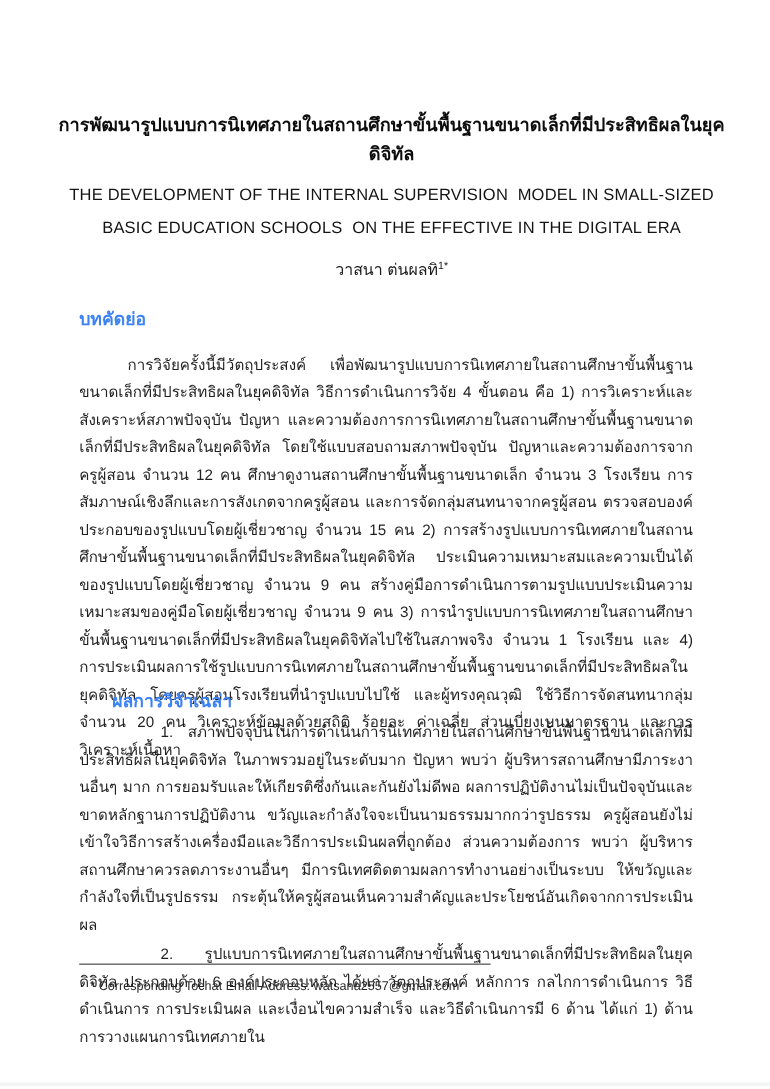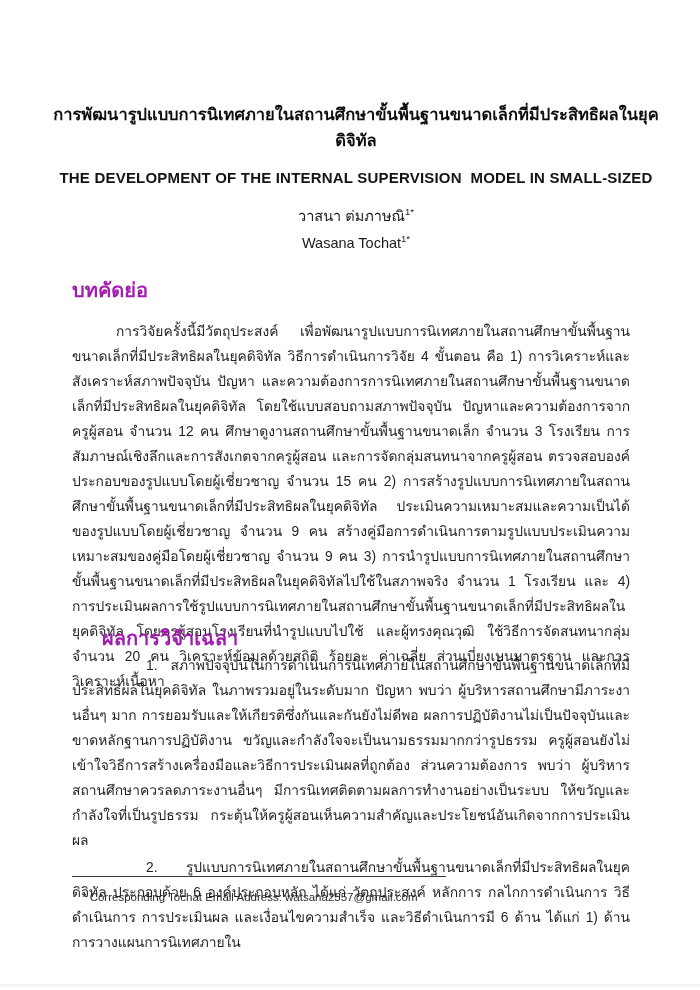--- a/index.html
+++ b/index.html
@@ -24,21 +24,21 @@
     text-align: center;
   }
   .title-th {
     font-size: 16.5px;
     font-weight: bold;
     color: #0d0d0d;
     line-height: 26px;
   }
   .title-en {
     font-size: 15px;
-    font-weight: bold;
+    font-weight: normal;
     color: #141414;
     line-height: 30px;
     white-space: pre-wrap;
     letter-spacing: 0.2px;
   }
   .title-en.first { margin-top: 10px; }
   .author-line {
     font-size: 14.5px;
     color: #1a1a1a;
     line-height: 27px;
@@ -49,23 +49,23 @@
     vertical-align: super;
     line-height: 0;
   }
 
   
   .abstract-section {
     position: absolute;
     top: 278px; left: 72px; right: 70px;
   }
   .section-heading {
-    font-size: 20px;
+    font-size: 16px;
     font-weight: bold;
-    color: #a21caf;
+    color: #3b82f6;
     line-height: 25px;
   }
   .body-para {
     margin: 2px 0 0 0;
     font-size: 13.8px;
     line-height: 25px;
     color: #1f1f1f;
     text-align: justify;
     text-justify: inter-word;
   }
@@ -106,22 +106,22 @@
   }
 </style>
 </head>
 <body>
 
 <div class="page">
 
   <div class="title-block">
     <div class="title-th">การพัฒนารูปแบบการนิเทศภายในสถานศึกษาขั้นพื้นฐานขนาดเล็กที่มีประสิทธิผลในยุคดิจิทัล</div>
     <div class="title-en first">THE DEVELOPMENT OF THE INTERNAL SUPERVISION  MODEL IN SMALL-SIZED</div>
-    <div class="author-line th"><span>วาสนา  ต่มภาษณิ</span><sup class="note-mark">1*</sup></div>
-    <div class="author-line en"><span>Wasana Tochat</span><sup class="note-mark">1*</sup></div>
+    <div class="title-en">BASIC EDUCATION SCHOOLS  ON THE EFFECTIVE IN THE DIGITAL ERA</div>
+    <div class="author-line th"><span>วาสนา  ต่นผลทิ</span><sup class="note-mark">1*</sup></div>
   </div>
 
   <div class="abstract-section">
     <div class="section-heading">บทคัดย่อ</div>
     <p class="body-para">การวิจัยครั้งนี้มีวัตถุประสงค์ เพื่อพัฒนารูปแบบการนิเทศภายในสถานศึกษาขั้นพื้นฐานขนาดเล็กที่มีประสิทธิผลในยุคดิจิทัล วิธีการดำเนินการวิจัย 4 ขั้นตอน คือ 1) การวิเคราะห์และสังเคราะห์สภาพปัจจุบัน ปัญหา และความต้องการการนิเทศภายในสถานศึกษาขั้นพื้นฐานขนาดเล็กที่มีประสิทธิผลในยุคดิจิทัล โดยใช้แบบสอบถามสภาพปัจจุบัน ปัญหาและความต้องการจากครูผู้สอน จำนวน 12 คน ศึกษาดูงานสถานศึกษาขั้นพื้นฐานขนาดเล็ก จำนวน 3 โรงเรียน การสัมภาษณ์เชิงลึกและการสังเกตจากครูผู้สอน และการจัดกลุ่มสนทนาจากครูผู้สอน ตรวจสอบองค์ประกอบของรูปแบบโดยผู้เชี่ยวชาญ จำนวน 15 คน 2) การสร้างรูปแบบการนิเทศภายในสถานศึกษาขั้นพื้นฐานขนาดเล็กที่มีประสิทธิผลในยุคดิจิทัล ประเมินความเหมาะสมและความเป็นได้ของรูปแบบโดยผู้เชี่ยวชาญ จำนวน 9 คน สร้างคู่มือการดำเนินการตามรูปแบบประเมินความเหมาะสมของคู่มือโดยผู้เชี่ยวชาญ จำนวน 9 คน 3) การนำรูปแบบการนิเทศภายในสถานศึกษาขั้นพื้นฐานขนาดเล็กที่มีประสิทธิผลในยุคดิจิทัลไปใช้ในสภาพจริง จำนวน 1 โรงเรียน และ 4) การประเมินผลการใช้รูปแบบการนิเทศภายในสถานศึกษาขั้นพื้นฐานขนาดเล็กที่มีประสิทธิผลในยุคดิจิทัล โดยครูผู้สอนโรงเรียนที่นำรูปแบบไปใช้ และผู้ทรงคุณวุฒิ ใช้วิธีการจัดสนทนากลุ่ม จำนวน 20 คน วิเคราะห์ข้อมูลด้วยสถิติ ร้อยละ ค่าเฉลี่ย ส่วนเบี่ยงเบนมาตรฐาน และการวิเคราะห์เนื้อหา</p>
   </div>
 
   <div class="findings-section">
     <div class="section-heading">ผลการวิจัาเฉล่า</div>
     <p class="body-para">1. สภาพปัจจุบันในการดำเนินการนิเทศภายในสถานศึกษาขั้นพื้นฐานขนาดเล็กที่มีประสิทธิผลในยุคดิจิทัล ในภาพรวมอยู่ในระดับมาก ปัญหา พบว่า ผู้บริหารสถานศึกษามีภาระงานอื่นๆ มาก การยอมรับและให้เกียรติซึ่งกันและกันยังไม่ดีพอ ผลการปฏิบัติงานไม่เป็นปัจจุบันและขาดหลักฐานการปฏิบัติงาน ขวัญและกำลังใจจะเป็นนามธรรมมากกว่ารูปธรรม ครูผู้สอนยังไม่เข้าใจวิธีการสร้างเครื่องมือและวิธีการประเมินผลที่ถูกต้อง ส่วนความต้องการ พบว่า ผู้บริหารสถานศึกษาควรลดภาระงานอื่นๆ มีการนิเทศติดตามผลการทำงานอย่างเป็นระบบ ให้ขวัญและกำลังใจที่เป็นรูปธรรม กระตุ้นให้ครูผู้สอนเห็นความสำคัญและประโยชน์อันเกิดจากการประเมินผล</p>

